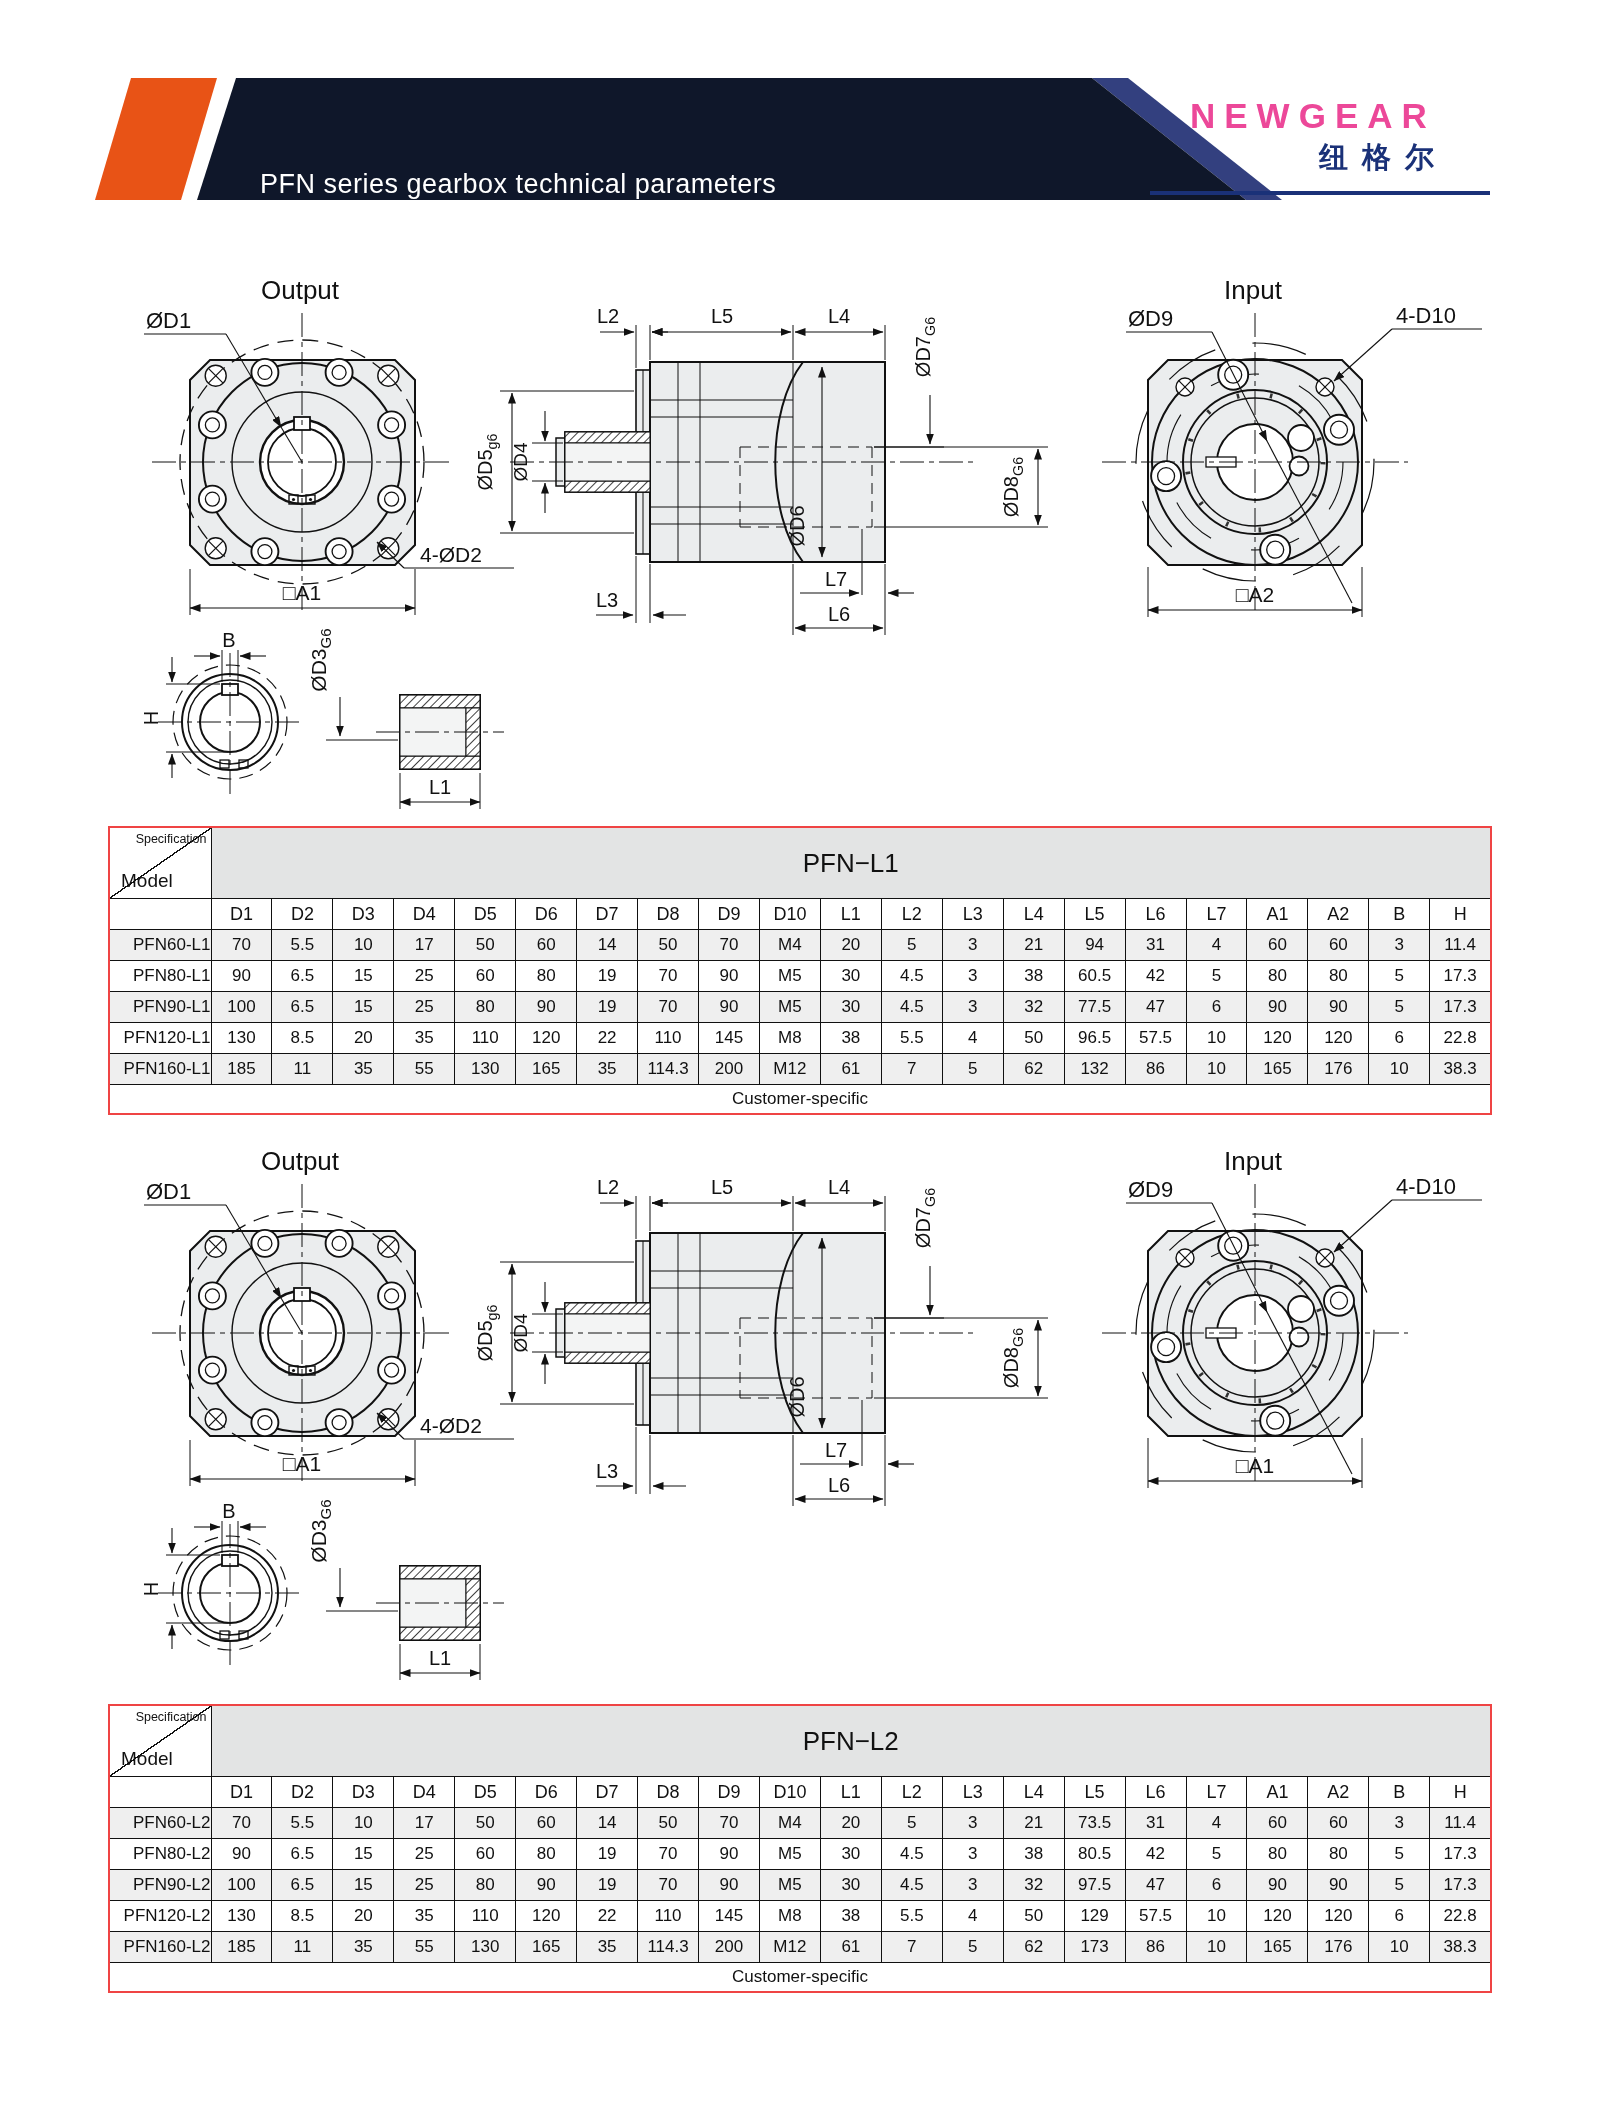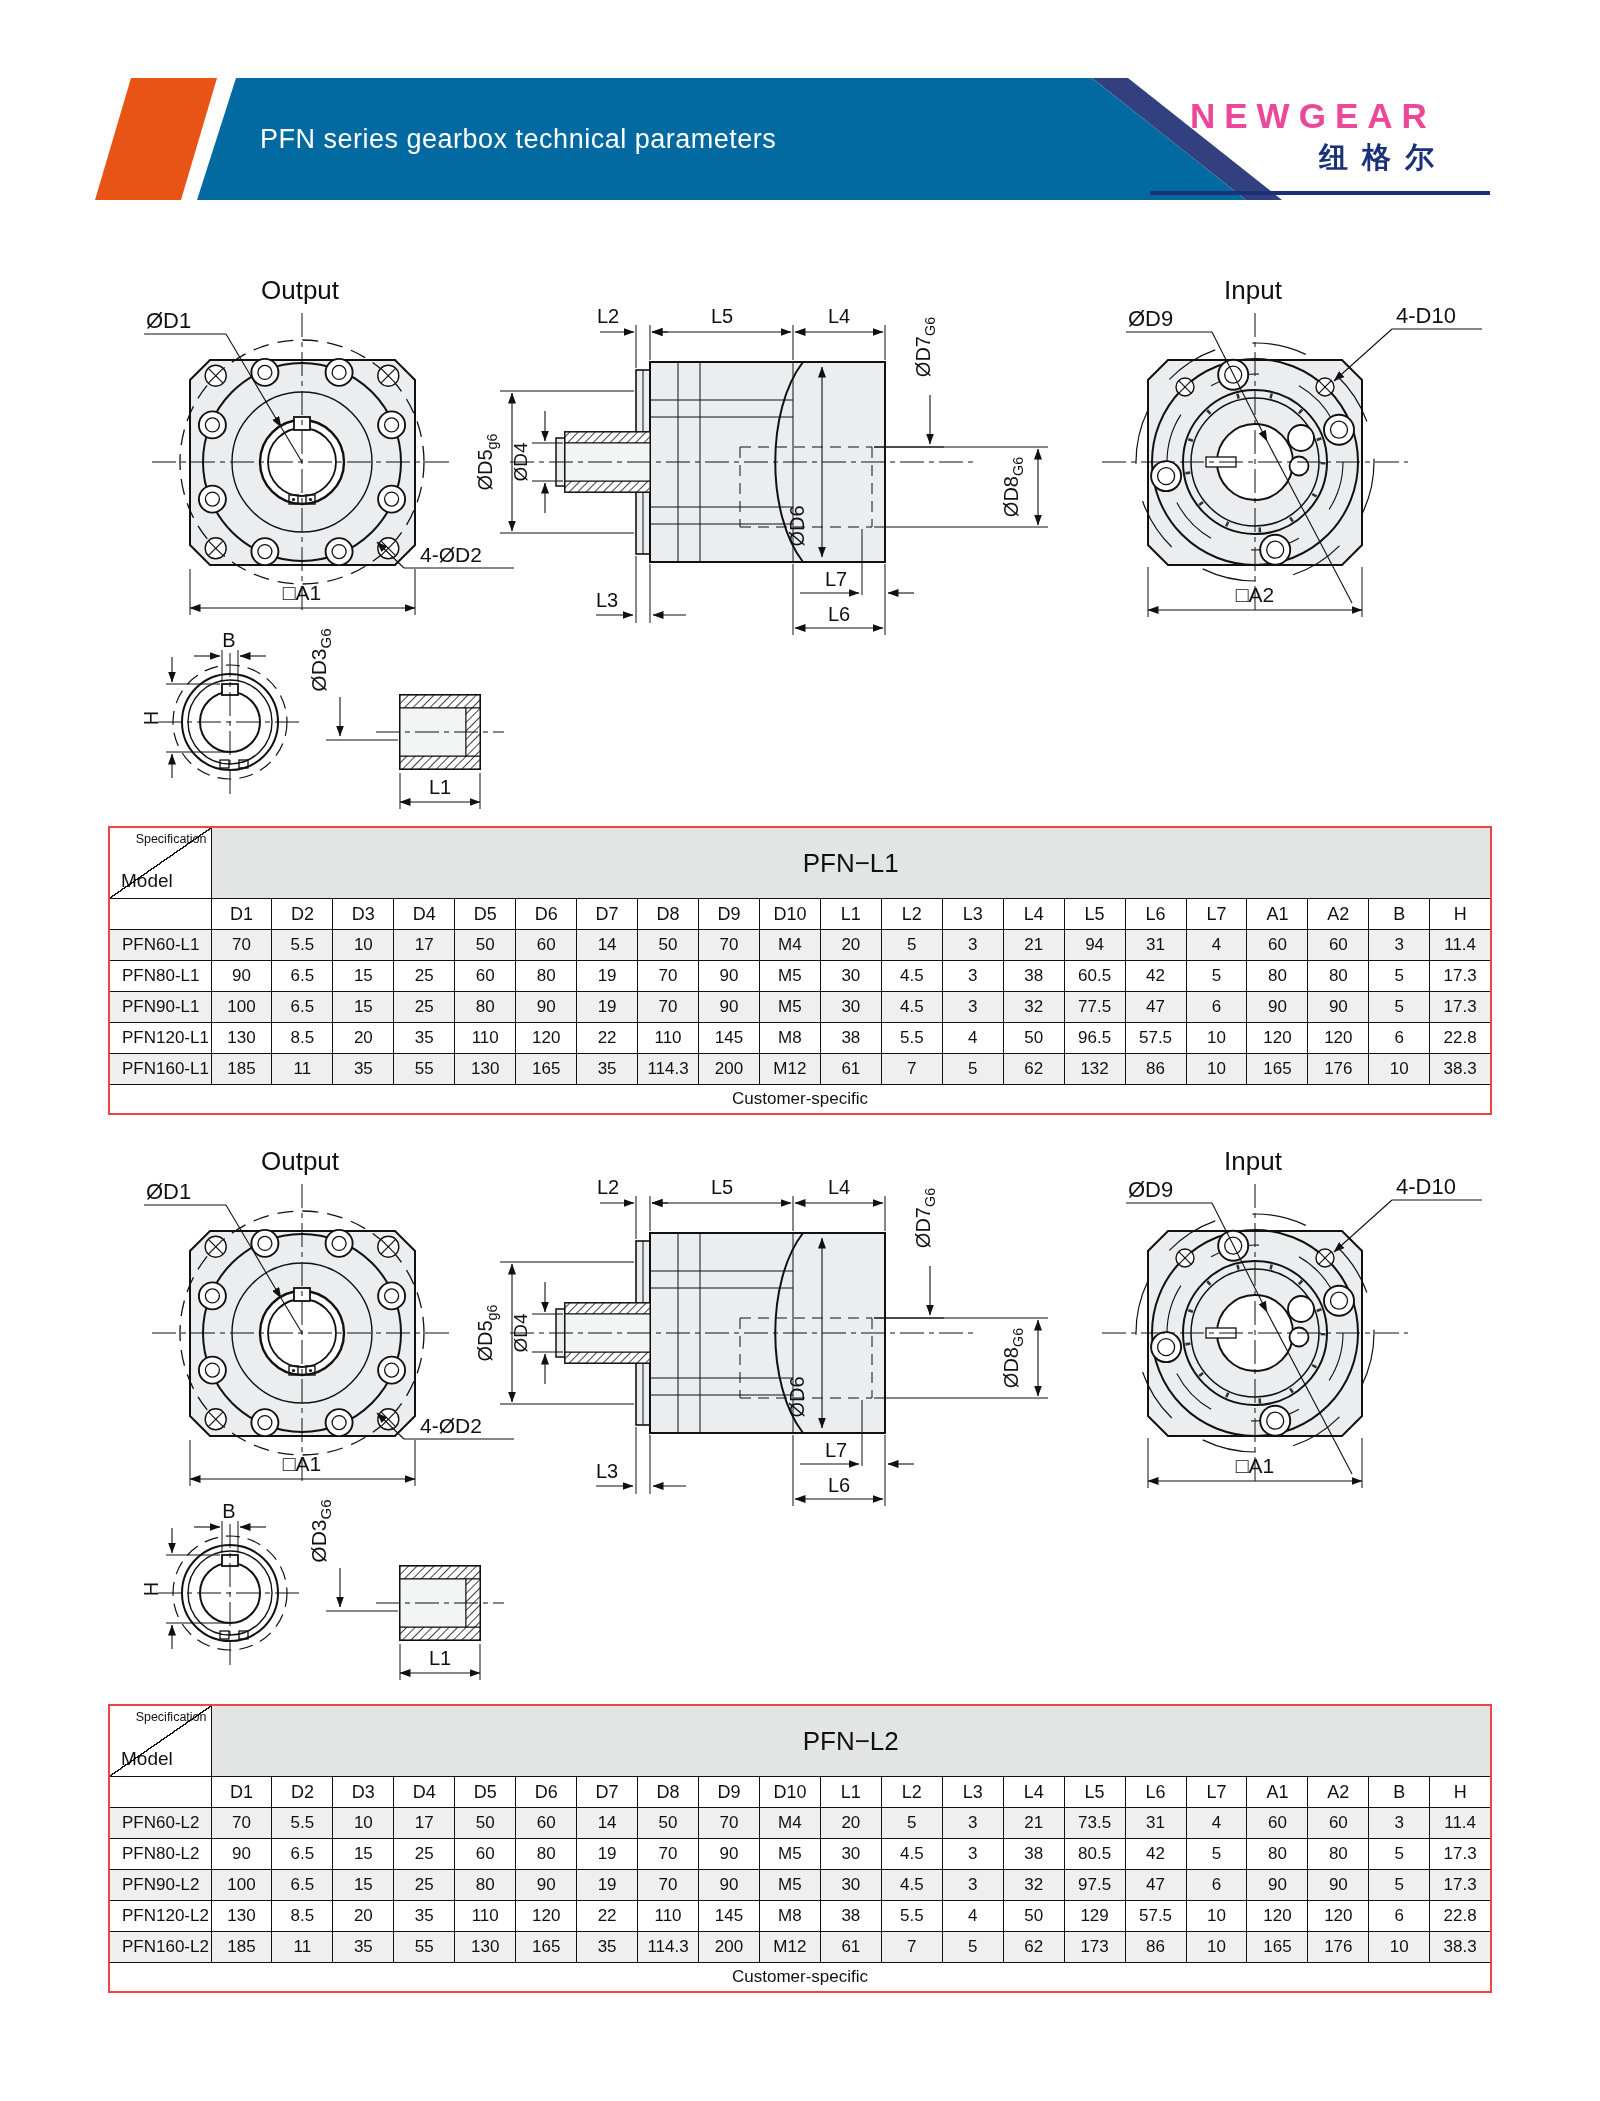--- a/index.html
+++ b/index.html
@@ -25,36 +25,36 @@
   .dwg .ext{stroke:#111;stroke-width:1;}
   .dwg .dim{stroke:#111;stroke-width:1.1;}
   .dwg .cl{stroke:#111;stroke-width:1;stroke-dasharray:24 5 5 5;}
   
   .ptable{position:absolute;left:108px;width:1384px;border-collapse:collapse;table-layout:fixed;
           border:2px solid #ef4444;color:#111;}
   .ptable td{border:1px solid #111;text-align:center;padding:0;}
   .ptable .ttl{font-size:26px;height:70px;background:#e3e4e4;font-weight:400;}
   .ptable .chead{font-size:18px;height:30px;background:#fff;margin-left:13px;}
   .ptable .vcell{font-size:17px;height:30px;background:#fff;}
-  .ptable .mcell{font-size:17px;text-align:left;padding-left:12px;background:#fff;}
+  .ptable .mcell{font-size:17px;text-align:right;padding-left:4px;background:#fff;}
   .ptable tr.shade .vcell,.ptable tr.shade .mcell{background:#efefef;}
   .ptable .foot{font-size:17px;height:28px;background:#fff;border-radius:7px;}
   .ptable .corner{position:relative;background:#fff;width:102px;
       background-image:linear-gradient(to bottom right,transparent 49.4%,#111 49.4%,#111 50.6%,transparent 50.6%);}
   .ptable .c-top{position:absolute;top:4px;right:4px;font-size:12.5px;}
   .ptable .c-bot{position:absolute;bottom:6px;left:11px;font-size:19px;}
 </style>
 </head>
 <body>
 
 <div class="page">
   <div class="header">
     <div class="accent" style="background: rgb(232, 83, 22);"></div>
     <div class="banner-step"></div>
-    <div class="banner" style="background: #0369a1;">
+    <div class="banner" style="background: #0f172a; align-items: flex-end;">
       <span>PFN series gearbox technical parameters</span>
     </div>
     <div class="logo-en" style="color: #ec4899;">NEWGEAR</div>
     <div class="logo-cn" style="color: rgb(26, 49, 120);">纽格尔</div>
     <div class="logo-rule" style="background: rgb(26, 49, 120);"></div>
   </div>
 
   <div id="drawing-slot-1">
 <svg class="dwg" style="top:195px" width="1600" height="640" viewBox="0 0 1600 640">
   <defs>

